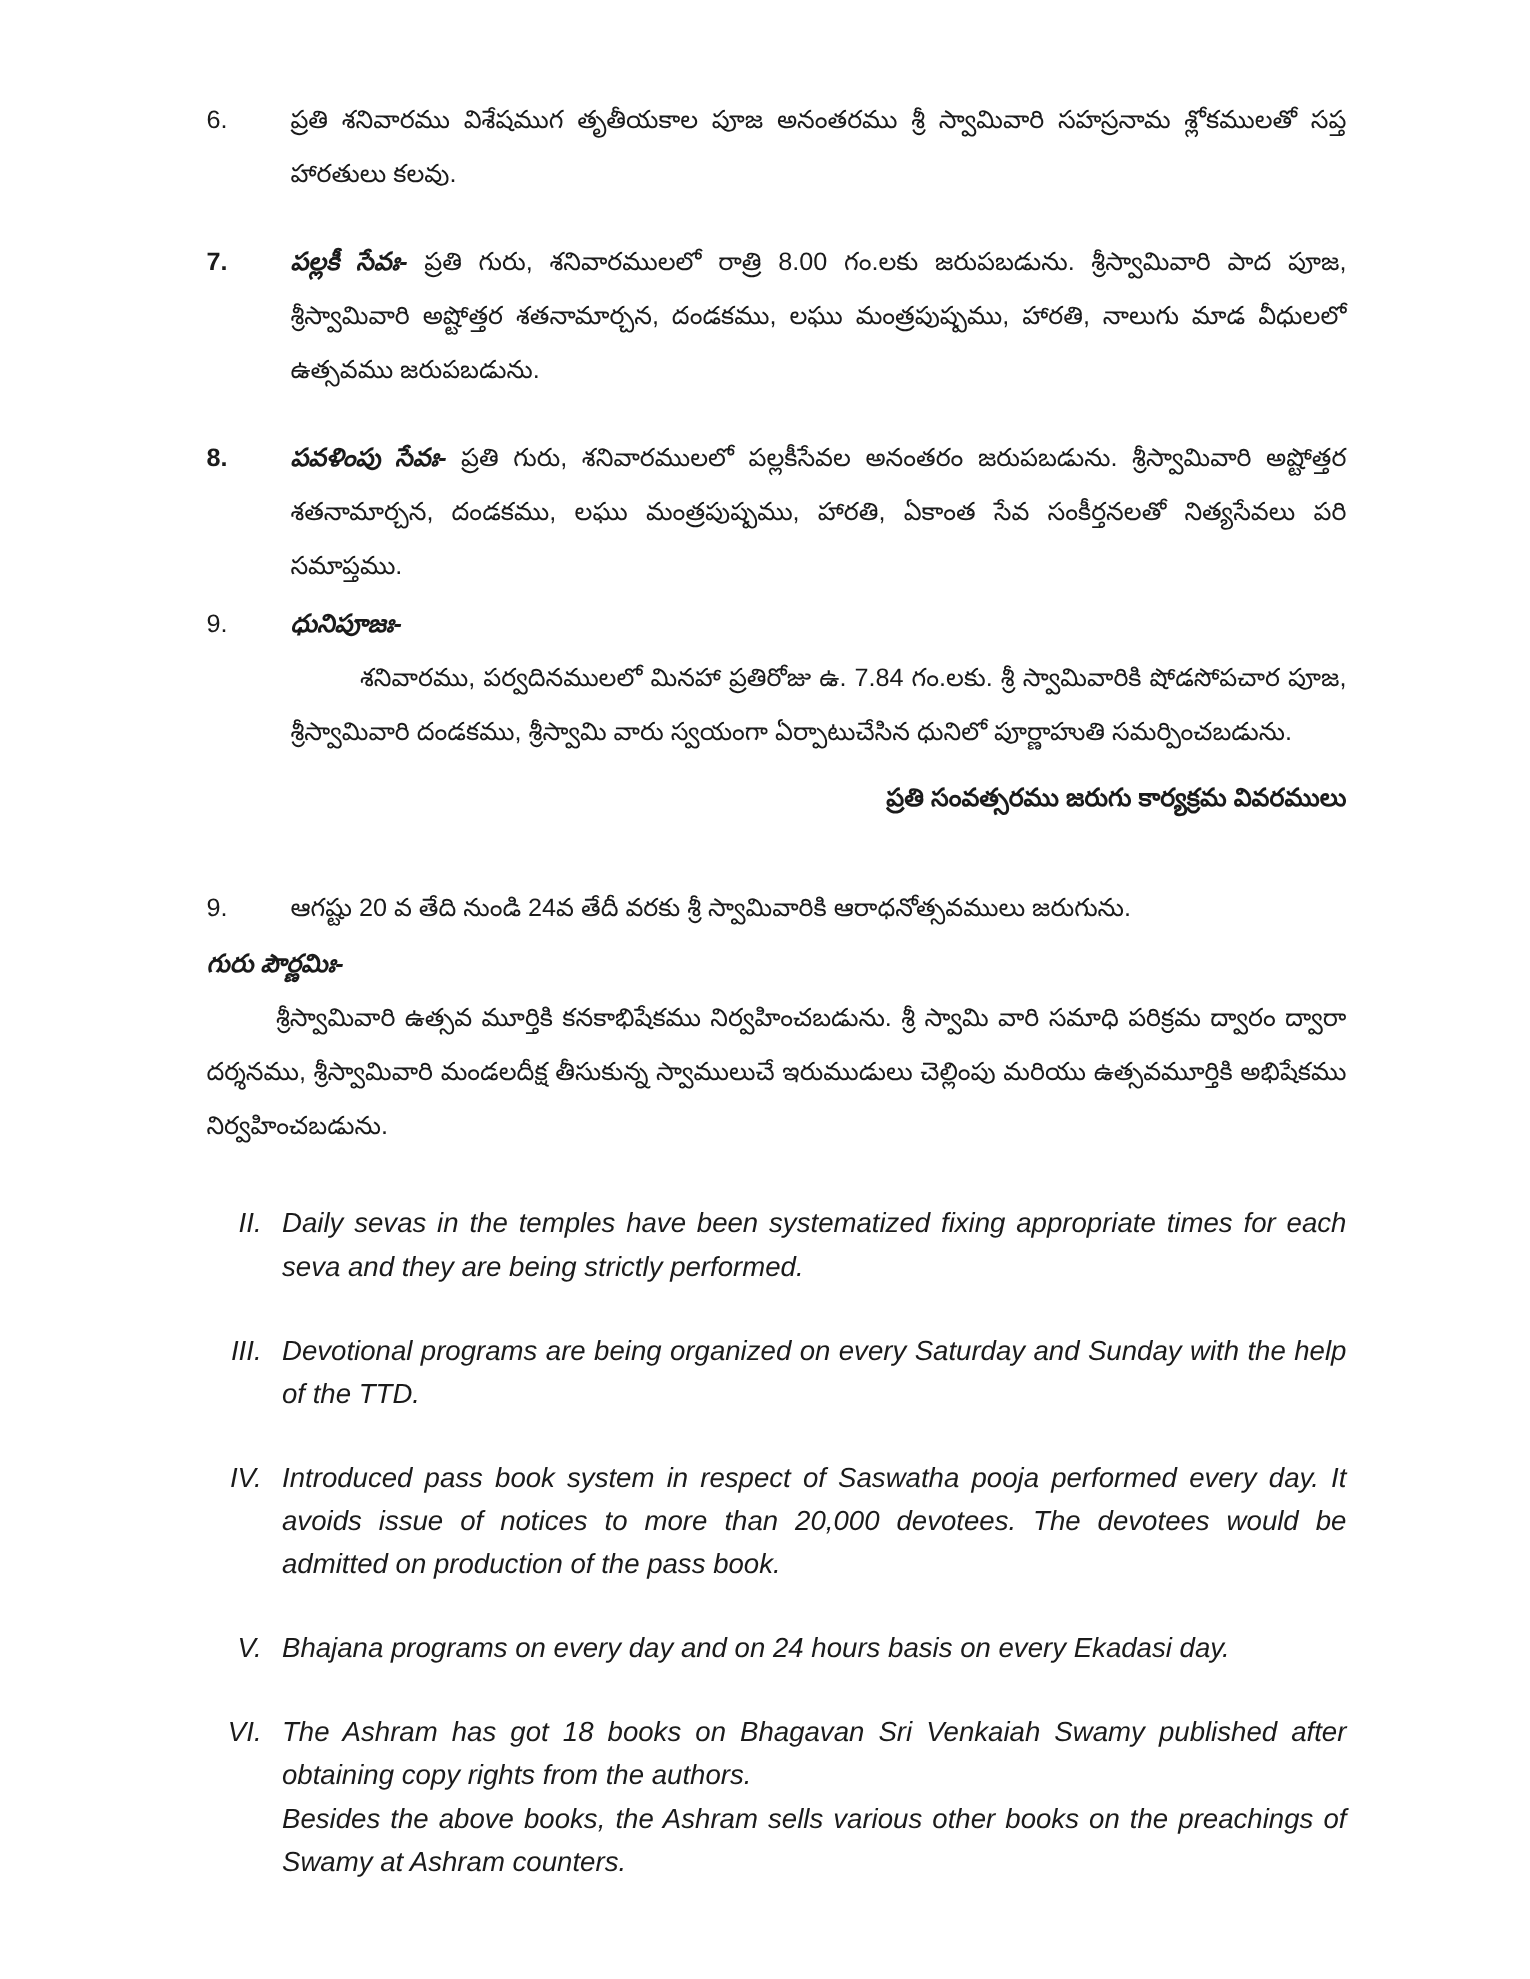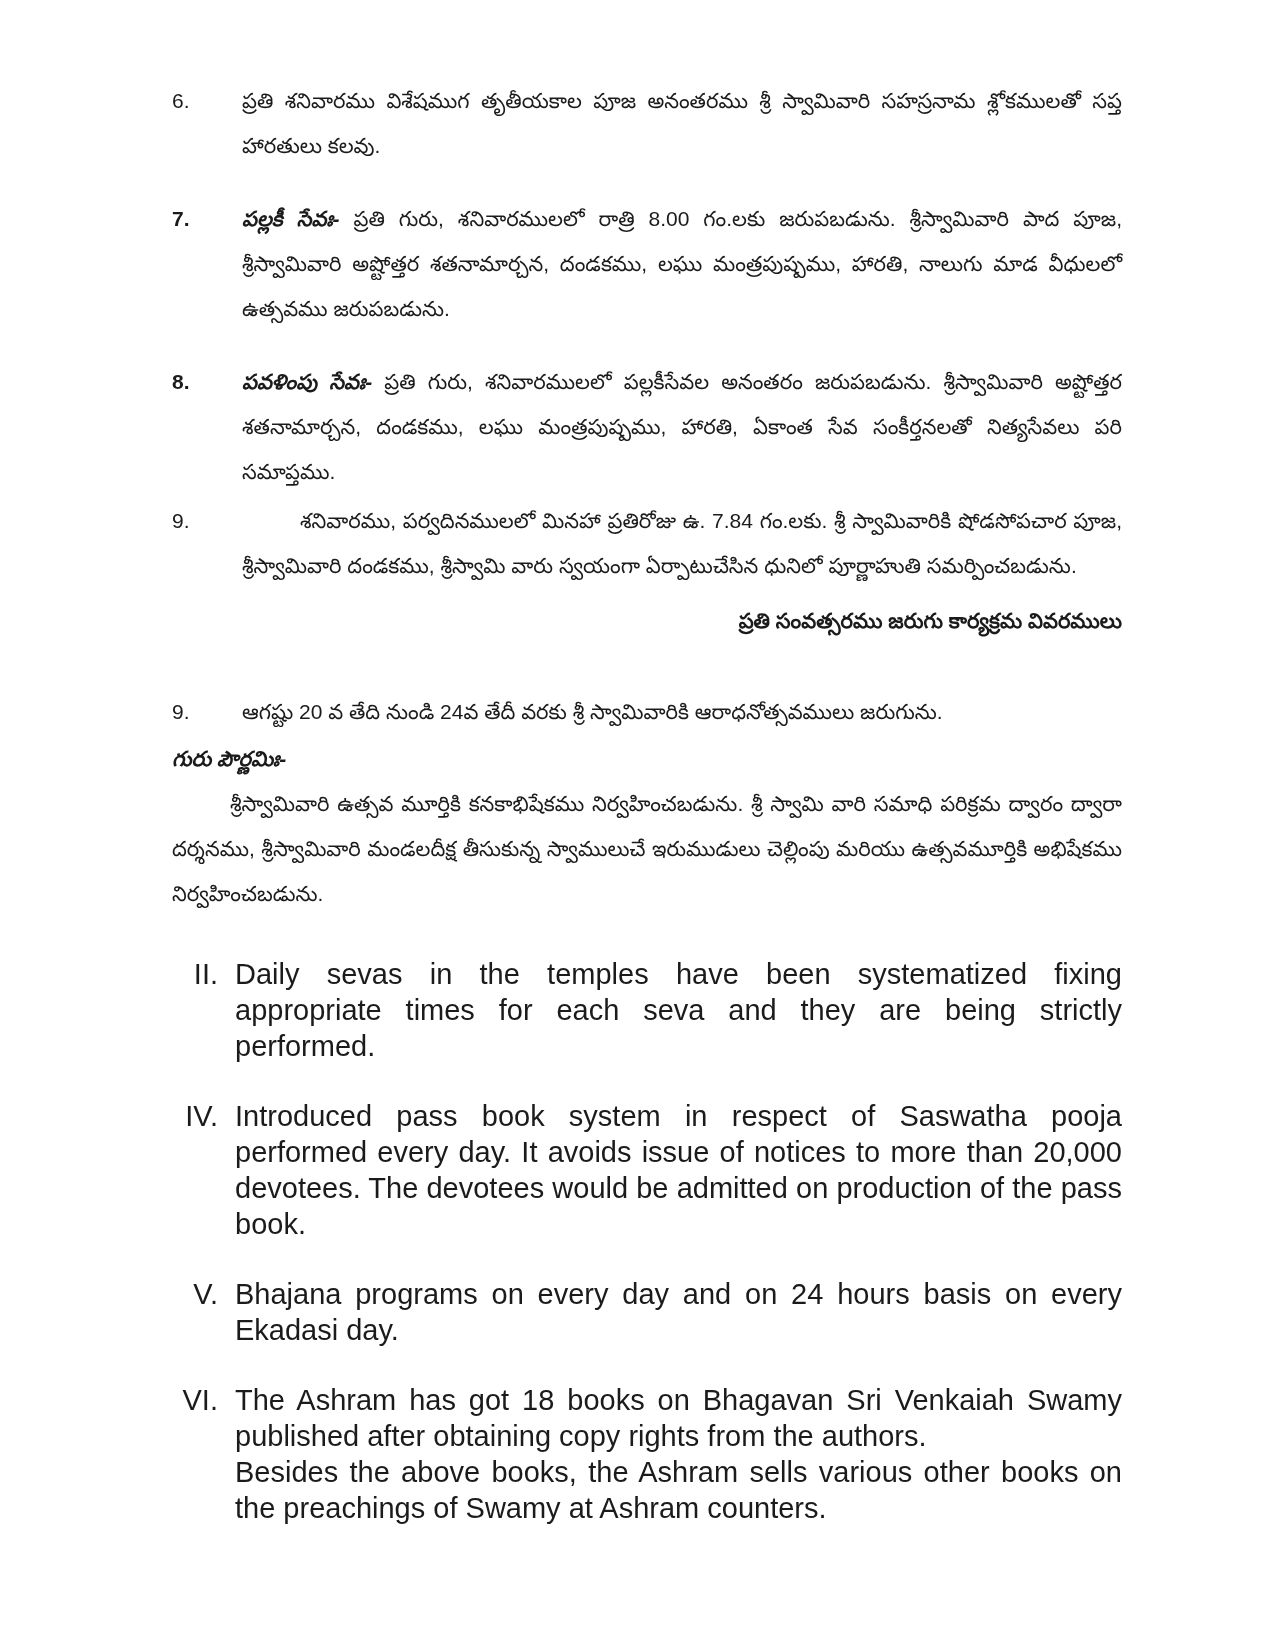--- a/index.html
+++ b/index.html
@@ -25,21 +25,21 @@
   .mb-lg { margin-bottom: 28px; }
   .mb-sm { margin-bottom: 4px; }
   .mb-xs { margin-bottom: 2px; }
   .mb-end { margin-bottom: 40px; }
   .t-heading {
     font-size: 21px; line-height: 45px;
     font-weight: bold; text-align: right;
     margin: 10px 0 46px 0;
   }
   
-  .e-item { display: flex; font-size: 29px; line-height: 36px; margin-bottom: 34px; }
+  .e-item { display: flex; font-size: 23px; line-height: 36px; margin-bottom: 34px; font-style: italic; }
   .e-num { width: 46px; flex-shrink: 0; text-align: right; padding-right: 17px; }
   .e-body { flex: 1; text-align: justify; }
   .e-body p { margin: 0; }
 </style>
 </head>
 <body>
 
 <div class="page">
 
   <section>
@@ -55,20 +55,21 @@
     </div>
 
     <div class="t-item mb-sm">
       <div class="t-num bold">8.</div>
       <div class="t-body"><span class="t-lead">పవళింపు సేవః-</span><span> ప్రతి గురు, శనివారములలో పల్లకీసేవల అనంతరం జరుపబడును. శ్రీస్వామివారి అష్టోత్తర శతనామార్చన, దండకము, లఘు మంత్రపుష్పము, హారతి, ఏకాంత సేవ సంకీర్తనలతో నిత్యసేవలు పరి సమాప్తము.</span></div>
     </div>
 
     <div class="t-item">
       <div class="t-num">9.</div>
       <div class="t-body">
+        <div class="t-lead">ధునిపూజః-</div>
         <div class="t-para">శనివారము, పర్వదినములలో మినహా ప్రతిరోజు ఉ. 7.84 గం.లకు. శ్రీ స్వామివారికి షోడసోపచార పూజ, శ్రీస్వామివారి దండకము, శ్రీస్వామి వారు స్వయంగా ఏర్పాటుచేసిన ధునిలో పూర్ణాహుతి సమర్పించబడును.</div>
       </div>
     </div>
 
   </section>
 
   <div class="t-heading">ప్రతి సంవత్సరము జరుగు కార్యక్రమ వివరములు</div>
 
   <section>
 
@@ -88,20 +89,26 @@
 
   <section>
 
     <div class="e-item">
       <div class="e-num">II.</div>
       <div class="e-body">
         <p>Daily sevas in the temples have been systematized fixing appropriate times for each seva and they are being strictly performed.</p>
       </div>
     </div>
 
+    <div class="e-item">
+      <div class="e-num">III.</div>
+      <div class="e-body">
+        <p>Devotional programs are being organized on every Saturday and Sunday with the help of the TTD.</p>
+      </div>
+    </div>
 
     <div class="e-item">
       <div class="e-num">IV.</div>
       <div class="e-body">
         <p>Introduced pass book system in respect of Saswatha pooja performed every day. It avoids issue of notices to more than 20,000 devotees. The devotees would be admitted on production of the pass book.</p>
       </div>
     </div>
 
     <div class="e-item">
       <div class="e-num">V.</div>

